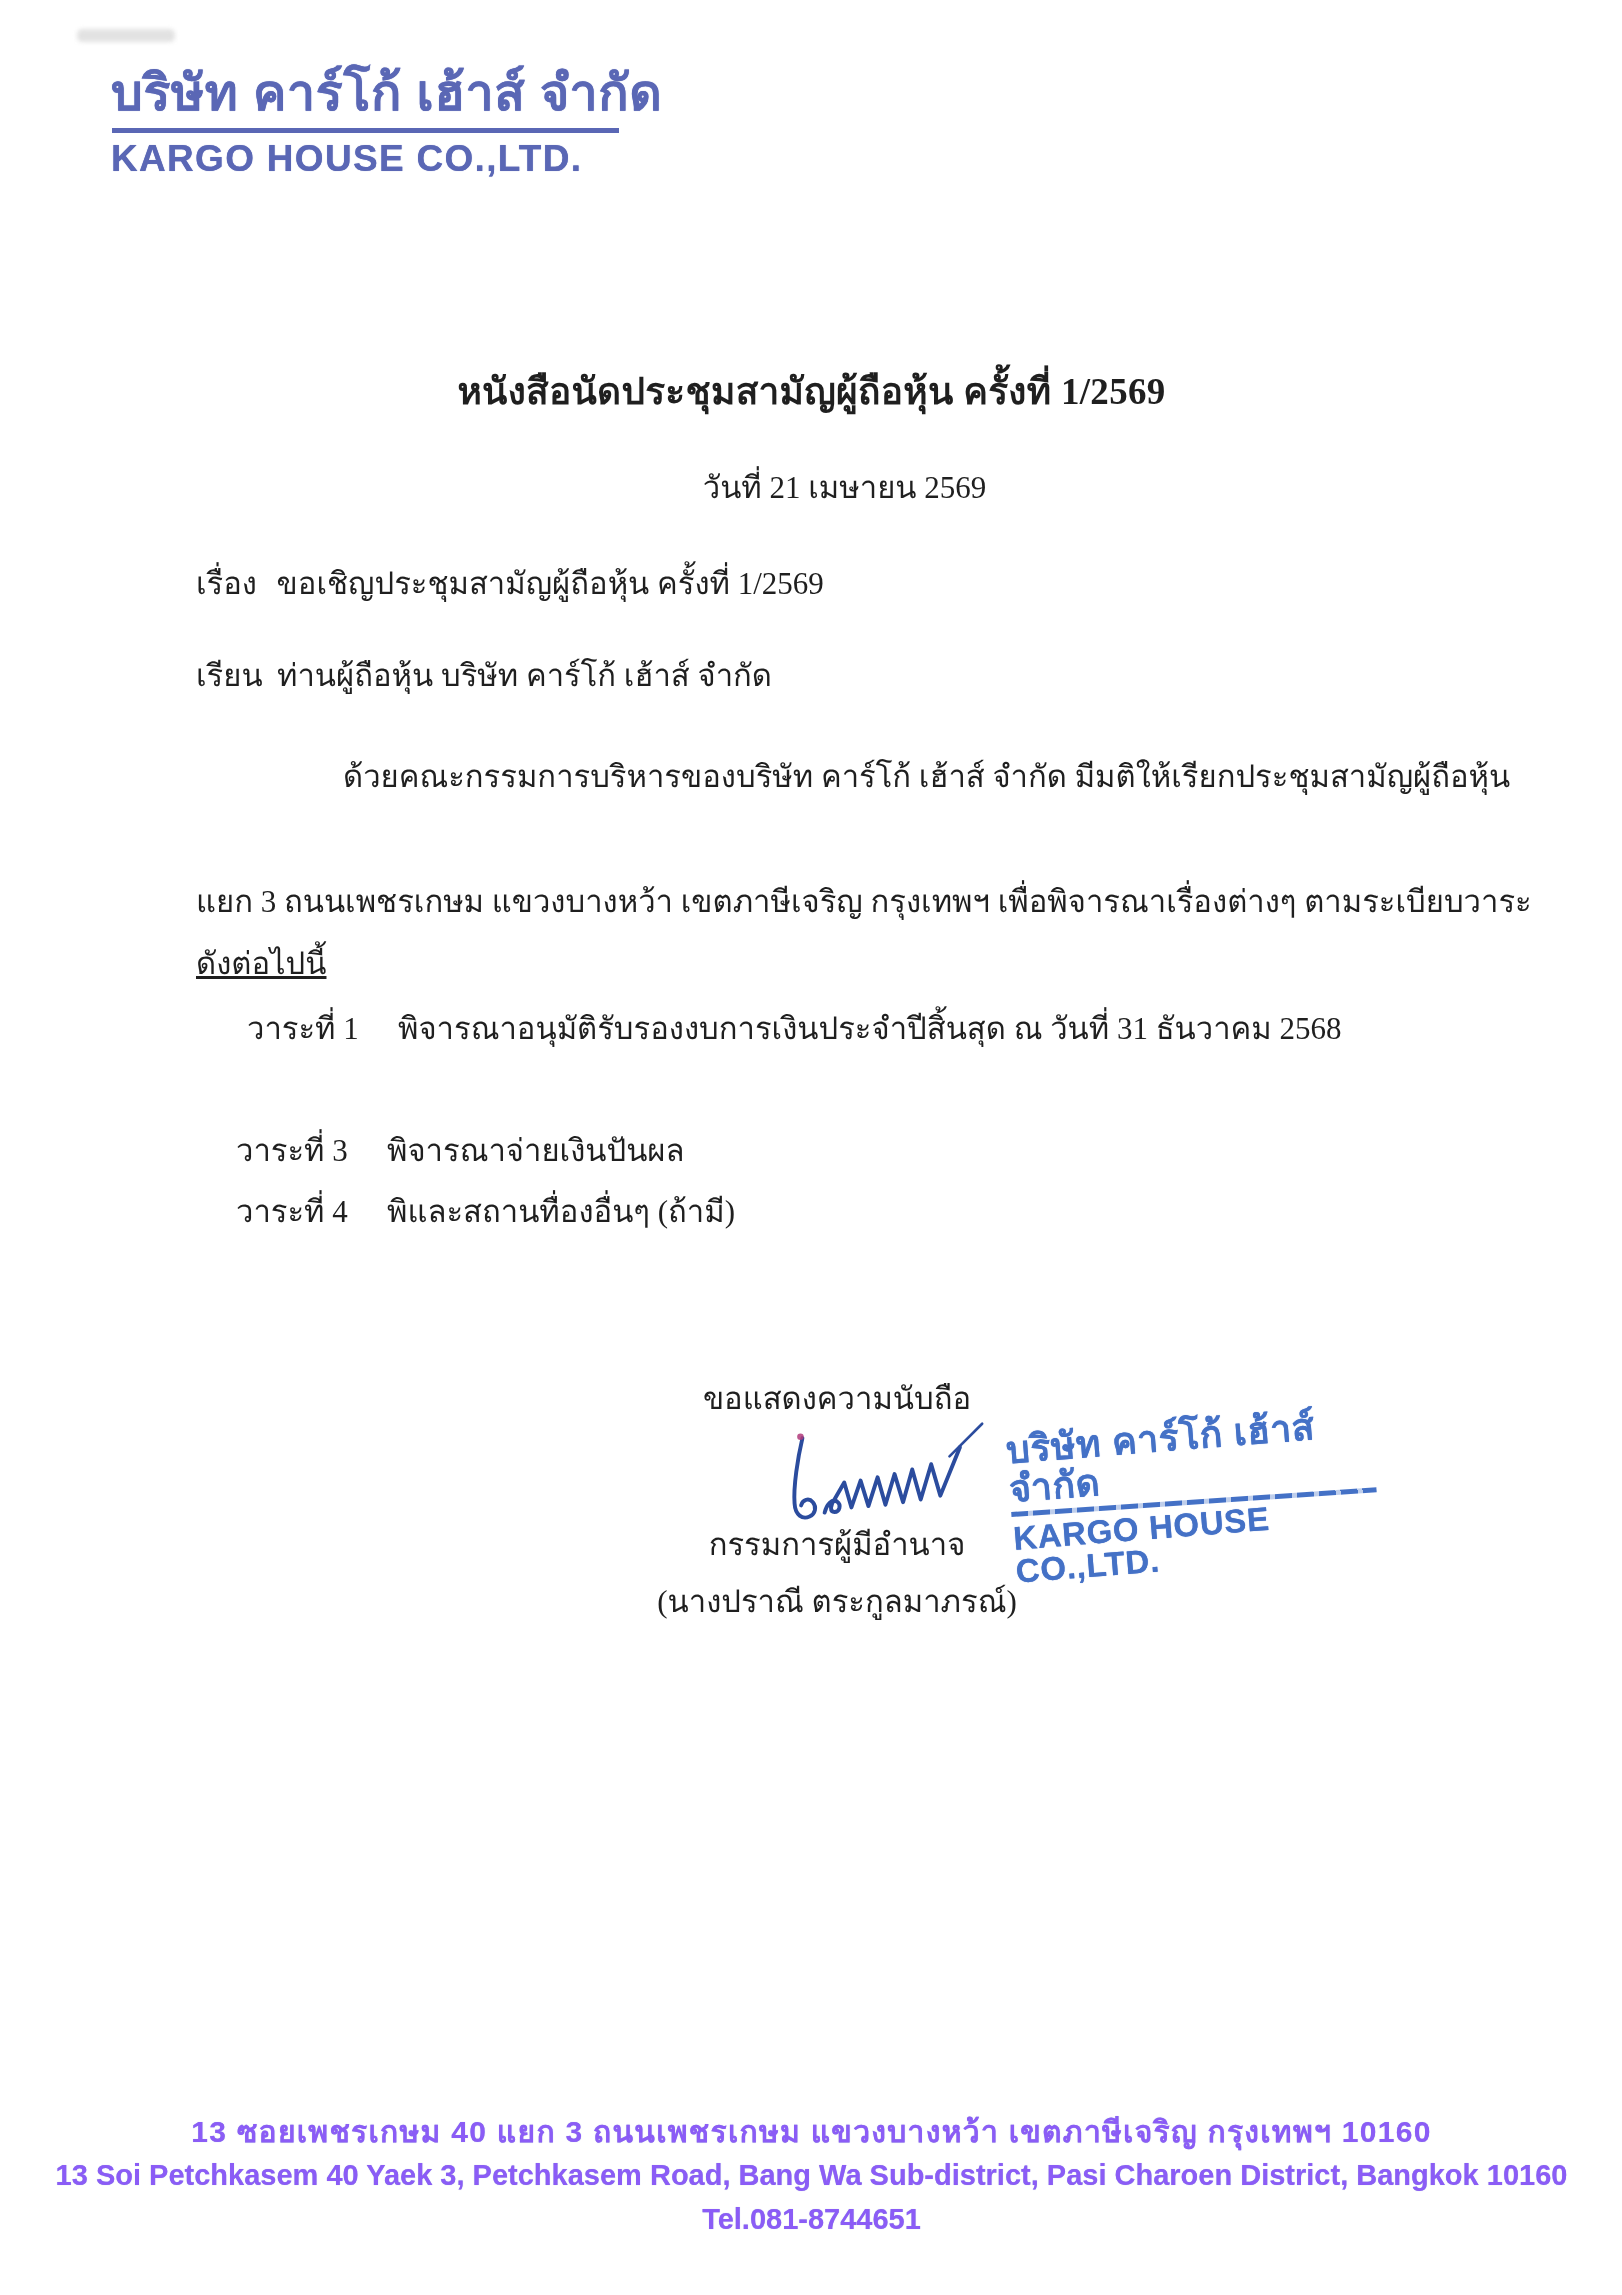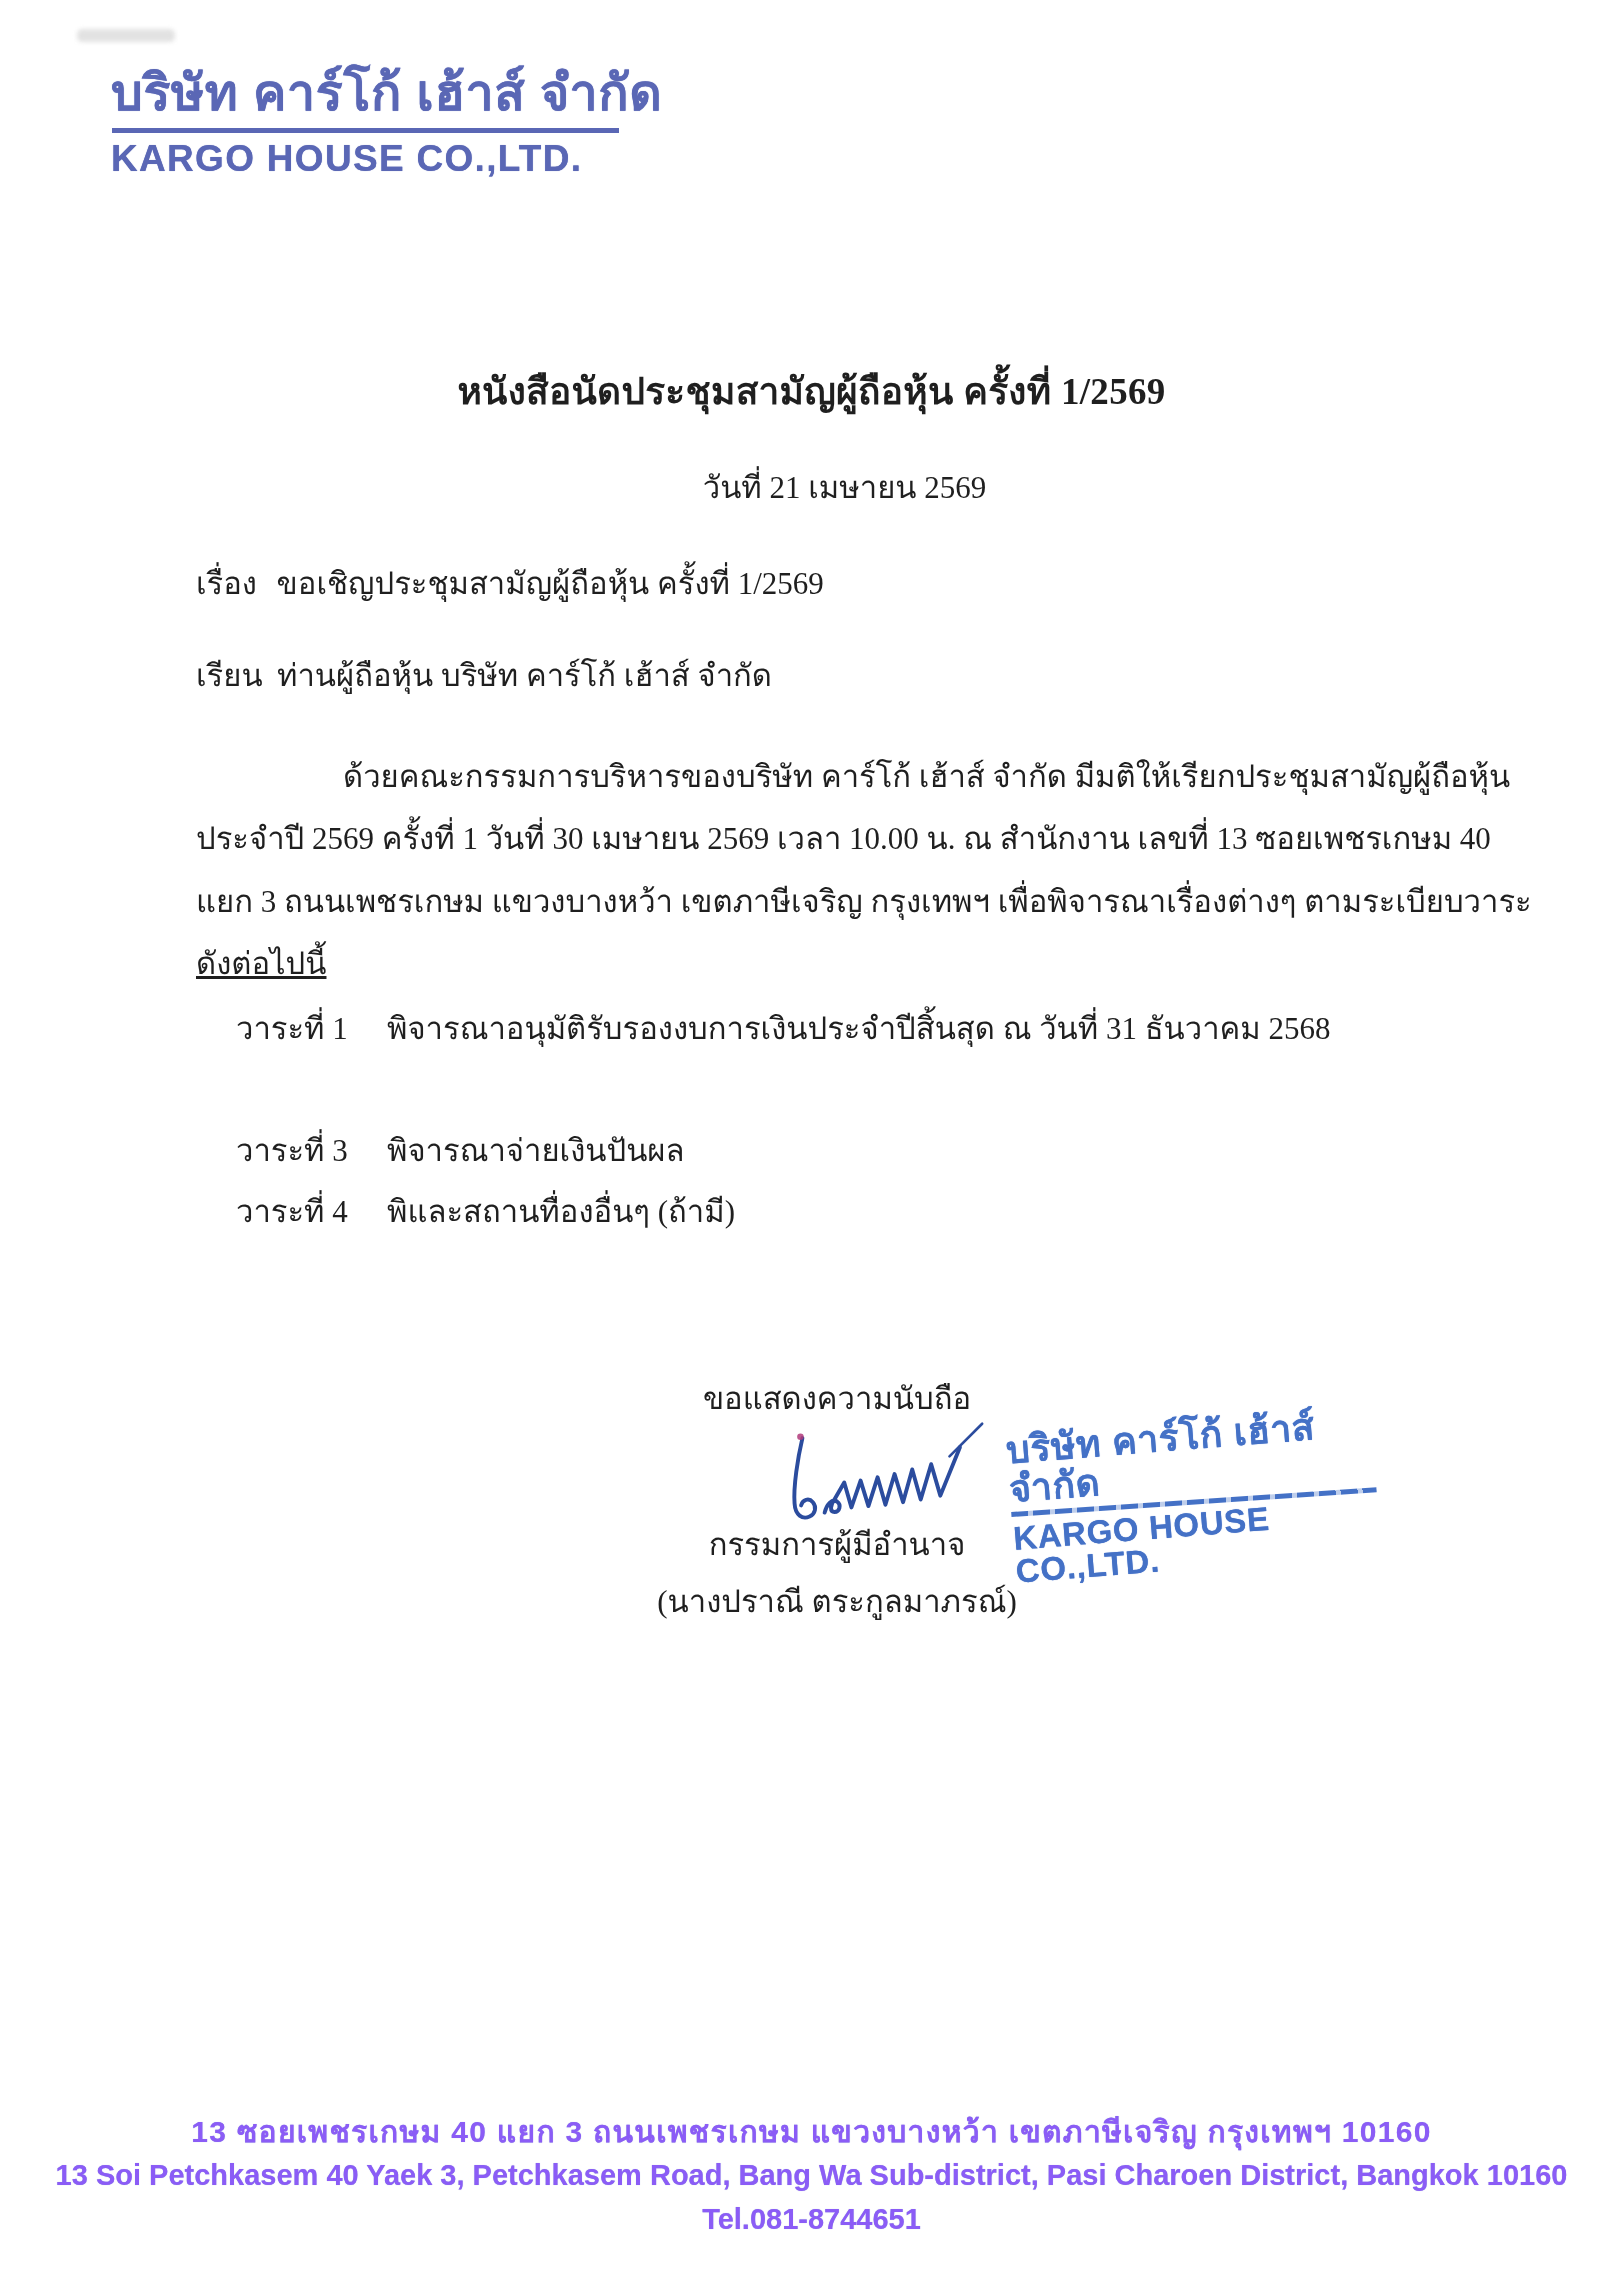--- a/index.html
+++ b/index.html
@@ -39,21 +39,21 @@
   .subject .lbl{margin-right:19.6px;}
   .salutation{left:196px;top:650px;}
   .salutation .lbl{margin-right:14.4px;}
   .bodyline{left:196px;}
   .b1{top:751px;padding-left:147px;}
   .b2{top:813px;}
   .b3{top:876px;}
   .b4{top:938px;text-decoration:underline;}
   .agenda-row{position:absolute;left:236px;font-size:31px;white-space:nowrap;}
   .agenda-row .alabel{display:inline-block;width:151px;}
-  .a1{top:1003px;}.a2{top:1064px;}.a3{top:1125px;}.a4{top:1186px;}
+  .a1{top:1003px;margin-left:11px;}.a2{top:1064px;}.a3{top:1125px;}.a4{top:1186px;}
   .closing{left:338px;top:1268px;}
   .sig-center{position:absolute;left:510px;width:654px;text-align:center;font-size:31px;white-space:nowrap;}
   .sincerely{top:1373px;}
   .signer-title{top:1519px;}
   .signer-name{top:1576px;}
   
   .signature{position:absolute;left:739px;top:1413px;width:268px;height:128px;}
   
   .stamp{
     position:absolute;left:1011px;top:1432px;width:366px;
@@ -94,21 +94,20 @@
   <div class="center-band doc-date">วันที่ 21 เมษายน 2569</div>
 
   <div class="line subject">
     <span class="lbl">เรื่อง</span><span>ขอเชิญประชุมสามัญผู้ถือหุ้น ครั้งที่ 1/2569</span>
   </div>
   <div class="line salutation">
     <span class="lbl">เรียน</span><span>ท่านผู้ถือหุ้น บริษัท คาร์โก้ เฮ้าส์ จำกัด</span>
   </div>
 
   <div class="line bodyline b1">ด้วยคณะกรรมการบริหารของบริษัท คาร์โก้ เฮ้าส์ จำกัด มีมติให้เรียกประชุมสามัญผู้ถือหุ้น</div>
-  <div class="line bodyline b2">ประจำปี 2569 ครั้งที่ 1 วันที่ 30 เมษายน 2569  เวลา 10.00 น. ณ สำนักงาน  เลขที่ 13 ซอยเพชรเกษม 40</div>
   <div class="line bodyline b3">แยก 3 ถนนเพชรเกษม แขวงบางหว้า เขตภาษีเจริญ กรุงเทพฯ เพื่อพิจารณาเรื่องต่างๆ ตามระเบียบวาระ</div>
   <div class="line bodyline b4">ดังต่อไปนี้</div>
 
   <div class="agenda-row a1">
     <span class="alabel">วาระที่ 1</span><span>พิจารณาอนุมัติรับรองงบการเงินประจำปีสิ้นสุด ณ วันที่ 31 ธันวาคม 2568</span>
   </div>
   <div class="agenda-row a3">
     <span class="alabel">วาระที่ 3</span><span>พิจารณาจ่ายเงินปันผล</span>
   </div>
   <div class="agenda-row a4">

